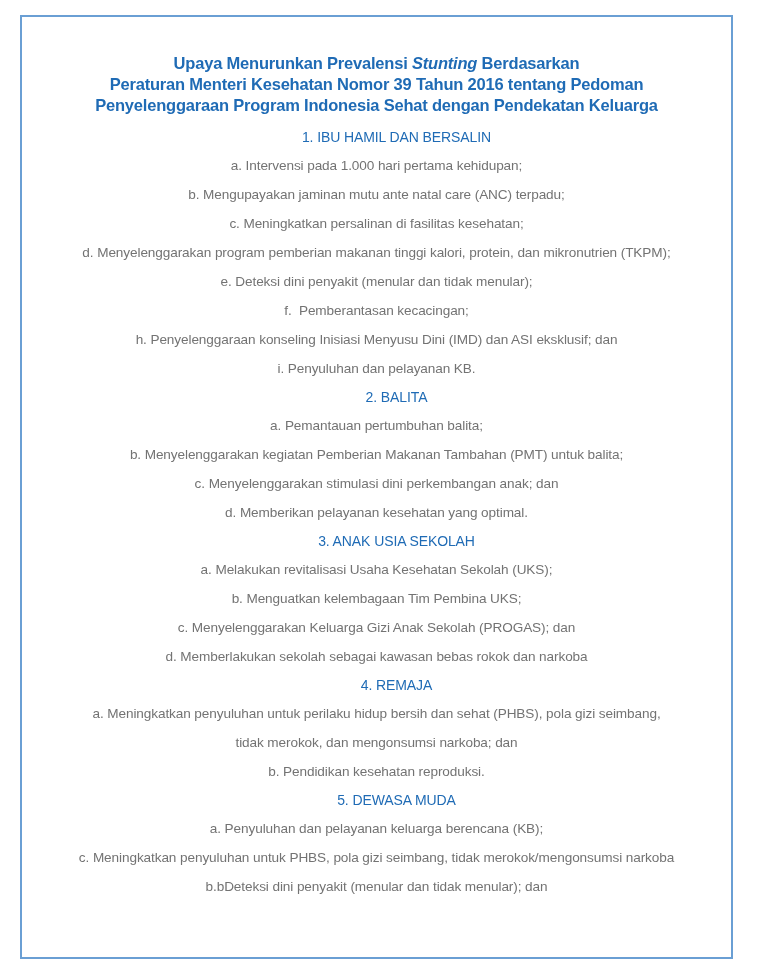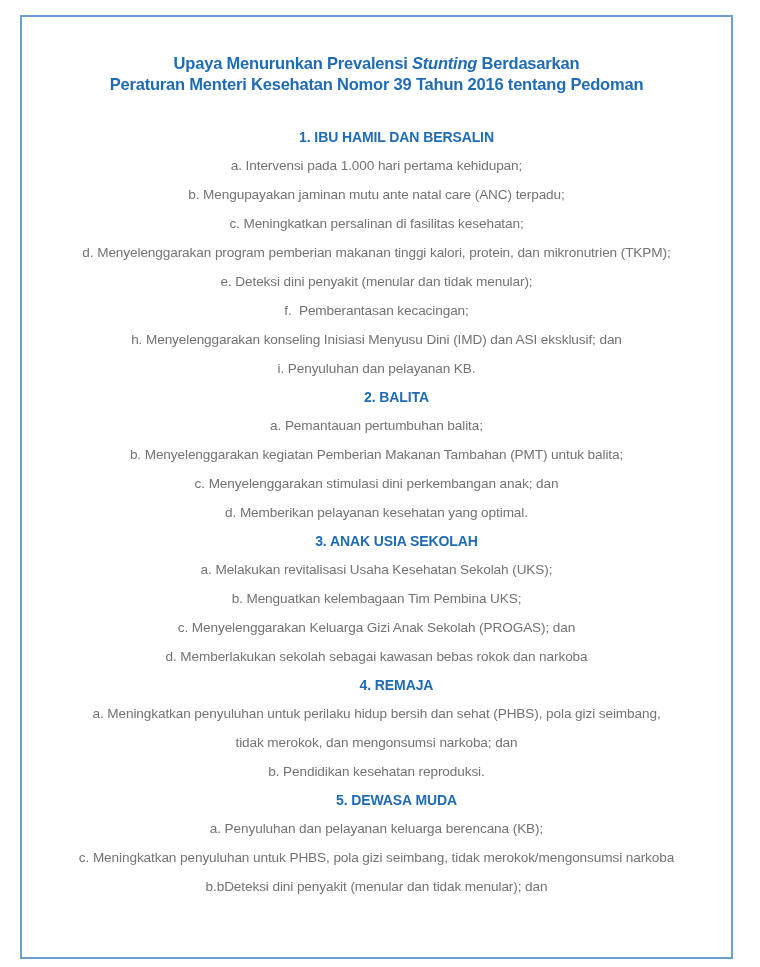--- a/index.html
+++ b/index.html
@@ -11,48 +11,49 @@
   }
   .title {
     position: absolute; left: 0; right: 0; top: 36px;
     text-align: center; color: #1f6bb5; font-weight: bold;
     font-size: 16.5px; line-height: 21px; letter-spacing: -0.2px;
   }
   .title .line { display: block; }
   .title em { font-style: italic; }
   .content { position: absolute; left: 0; right: 0; top: 106px; text-align: center; }
   .heading {
-    color: #1f6bb5; font-weight: bold; font-size: 14px;
+    color: #1f6bb5; font-weight: normal; font-size: 14px;
     height: 28px; line-height: 28px; letter-spacing: -0.1px; margin-left: 40px;
   }
   .item {
     color: #737373; font-size: 13.6px; height: 29px; line-height: 29px;
     letter-spacing: -0.1px; white-space: nowrap;
   }
 </style>
 </head>
 <body>
 
 <div class="frame">
   <div class="title">
     <span class="line"><span>Upaya Menurunkan Prevalensi </span><em>Stunting</em><span> Berdasarkan</span></span>
     <span class="line">Peraturan Menteri Kesehatan Nomor 39 Tahun 2016 tentang Pedoman</span>
+    <span class="line">Penyelenggaraan Program Indonesia Sehat dengan Pendekatan Keluarga</span>
   </div>
 
   <div class="content">
 
     <div>
       <div class="heading">1. IBU HAMIL DAN BERSALIN</div>
       <div class="item">a. Intervensi pada 1.000 hari pertama kehidupan;</div>
       <div class="item">b. Mengupayakan jaminan mutu ante natal care (ANC) terpadu;</div>
       <div class="item">c. Meningkatkan persalinan di fasilitas kesehatan;</div>
       <div class="item">d. Menyelenggarakan program pemberian makanan tinggi kalori, protein, dan mikronutrien (TKPM);</div>
       <div class="item">e. Deteksi dini penyakit (menular dan tidak menular);</div>
       <div class="item" style="white-space:pre;">f.  Pemberantasan kecacingan;</div>
-      <div class="item">h. Menyelenggarakan konseling Inisiasi Menyusu Dini (IMD) dan ASI eksklusif; dan</div>
+      <div class="item">h. Penyelenggaraan konseling Inisiasi Menyusu Dini (IMD) dan ASI eksklusif; dan</div>
       <div class="item">i. Penyuluhan dan pelayanan KB.</div>
     </div>
 
     <div>
       <div class="heading">2. BALITA</div>
       <div class="item">a. Pemantauan pertumbuhan balita;</div>
       <div class="item">b. Menyelenggarakan kegiatan Pemberian Makanan Tambahan (PMT) untuk balita;</div>
       <div class="item">c. Menyelenggarakan stimulasi dini perkembangan anak; dan</div>
       <div class="item">d. Memberikan pelayanan kesehatan yang optimal.</div>
     </div>

